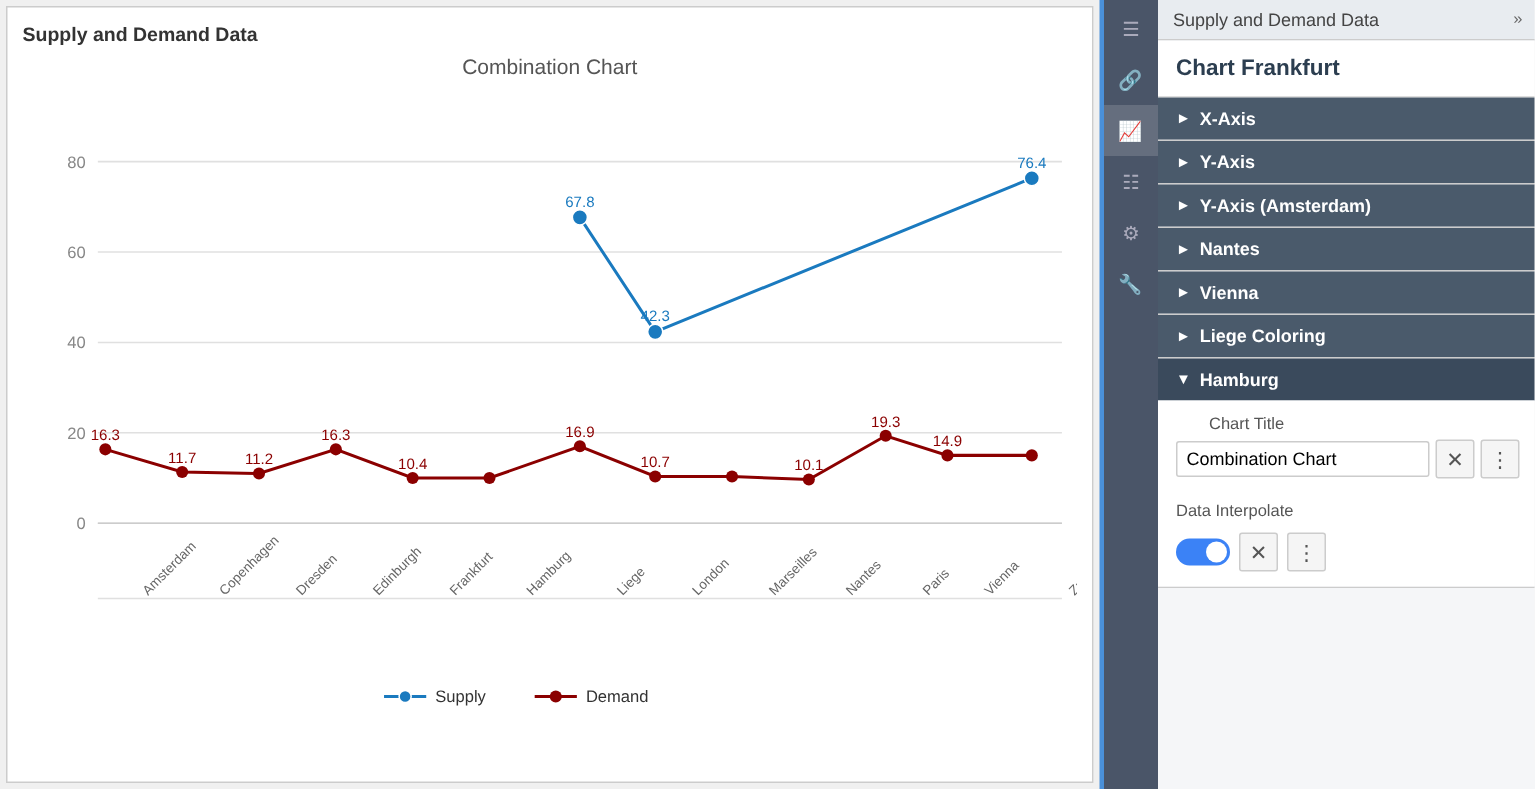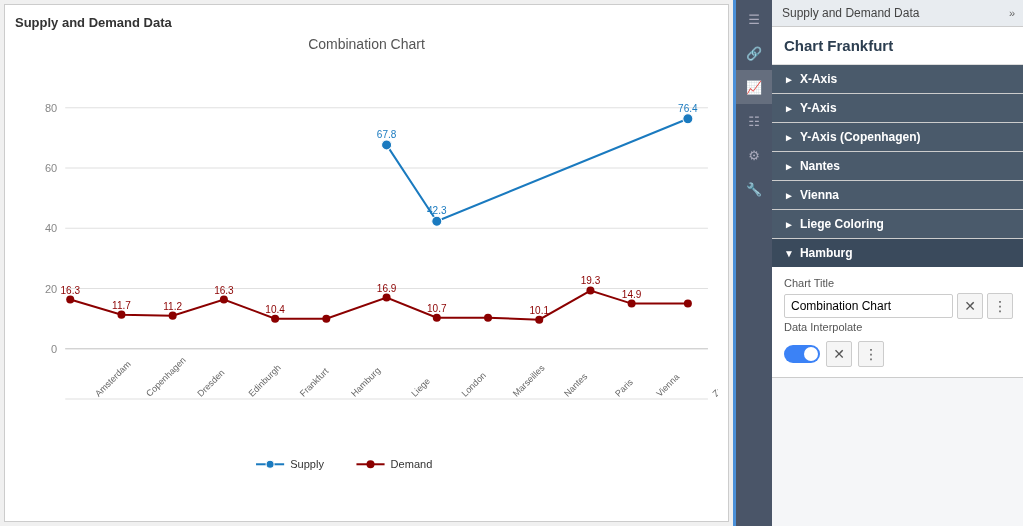--- a/index.html
+++ b/index.html
@@ -61,20 +61,21 @@
       background: #3a4a5c;
     }
     .accordion-content {
       background: #fff;
       padding: 10px 12px;
     }
     .field-label {
       font-size: 11px;
       color: #555;
       margin-bottom: 4px;
+      margin-left: 22px;
     }
     .field-row {
       display: flex;
       align-items: center;
       gap: 4px;
     }
     .field-input {
       flex: 1;
       border: 1px solid #ccc;
       padding: 4px 6px;
@@ -294,21 +295,21 @@
       <div class="accordion-item">
         <div class="accordion-header">
           <span class="arrow">►</span>
           <span>Y-Axis</span>
         </div>
       </div>
 
       <div class="accordion-item">
         <div class="accordion-header">
           <span class="arrow">►</span>
-          <span>Y-Axis (Copenhagen)</span>
+          <span>Y-Axis (Amsterdam)</span>
         </div>
       </div>
 
       <div class="accordion-item">
         <div class="accordion-header">
           <span class="arrow">►</span>
           <span>Nantes</span>
         </div>
       </div>
 
@@ -331,21 +332,21 @@
           <span class="arrow">▼</span>
           <span>Hamburg</span>
         </div>
         <div class="accordion-content">
           <div class="field-label">Chart Title</div>
           <div class="field-row">
             <input class="field-input" type="text" value="Combination Chart" style="">
             <button class="field-btn">✕</button>
             <button class="field-btn">⋮</button>
           </div>
-          <div style="margin-top:2px;">
+          <div style="margin-top:16px;">
             <div class="toggle-label">Data Interpolate</div>
             <div class="toggle-row">
               <div class="toggle-switch">
                 <div class="toggle-knob"></div>
               </div>
               <button class="field-btn">✕</button>
               <button class="field-btn">⋮</button>
             </div>
           </div>
         </div>

